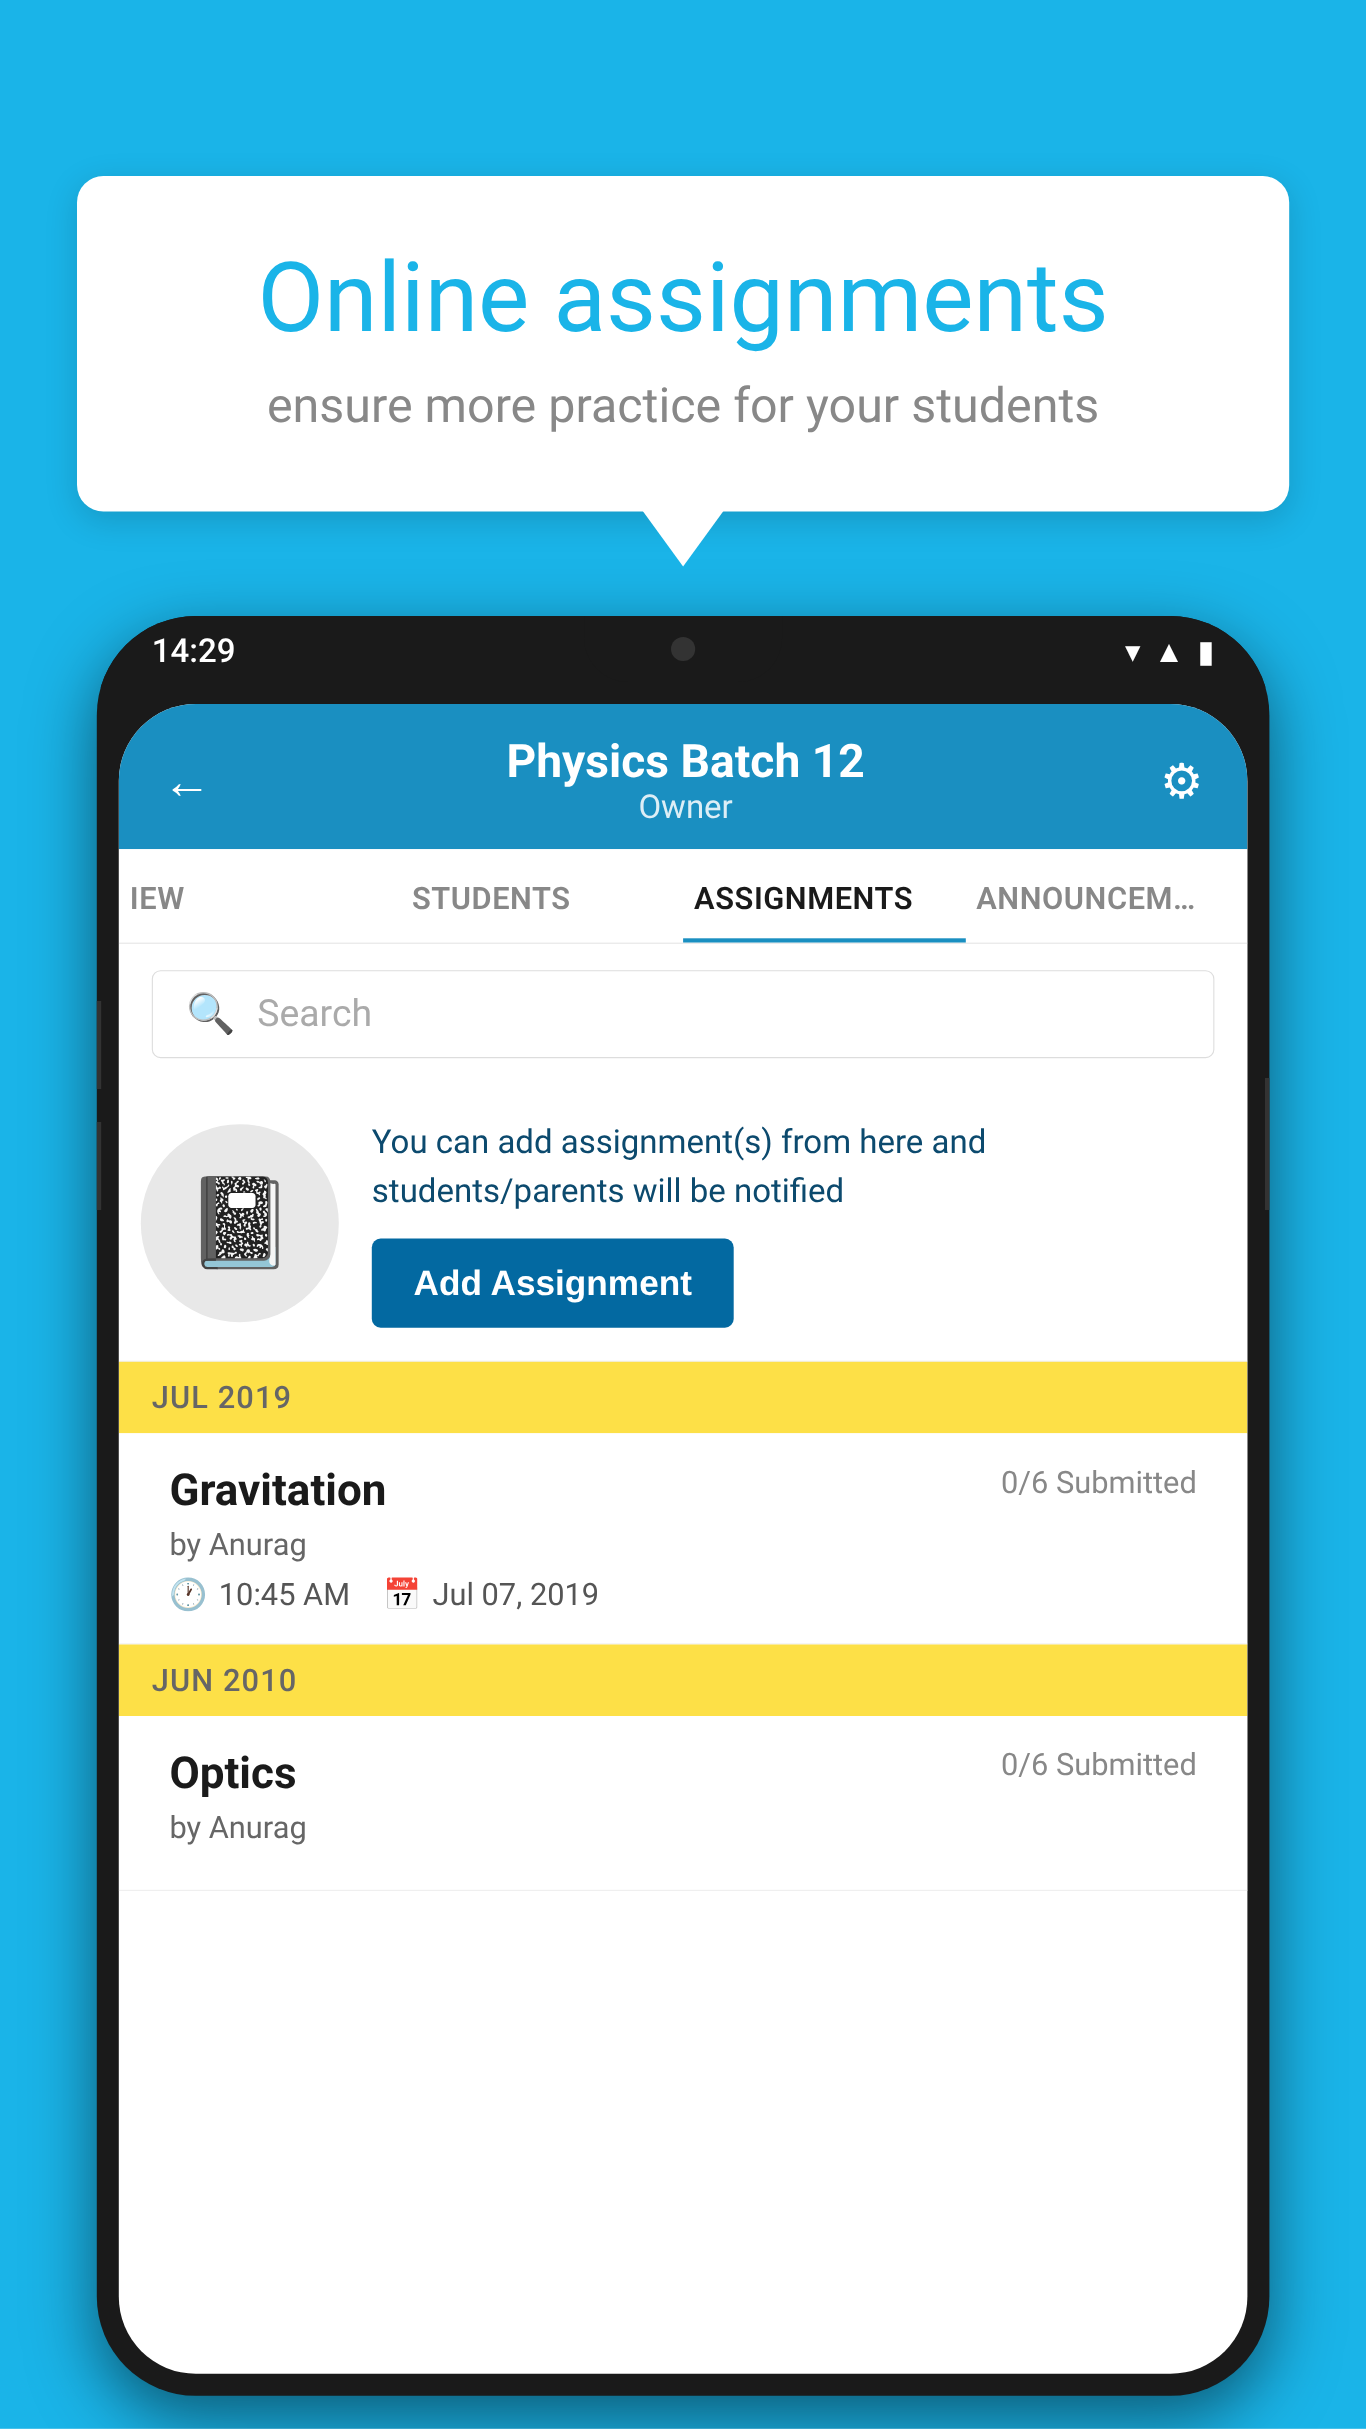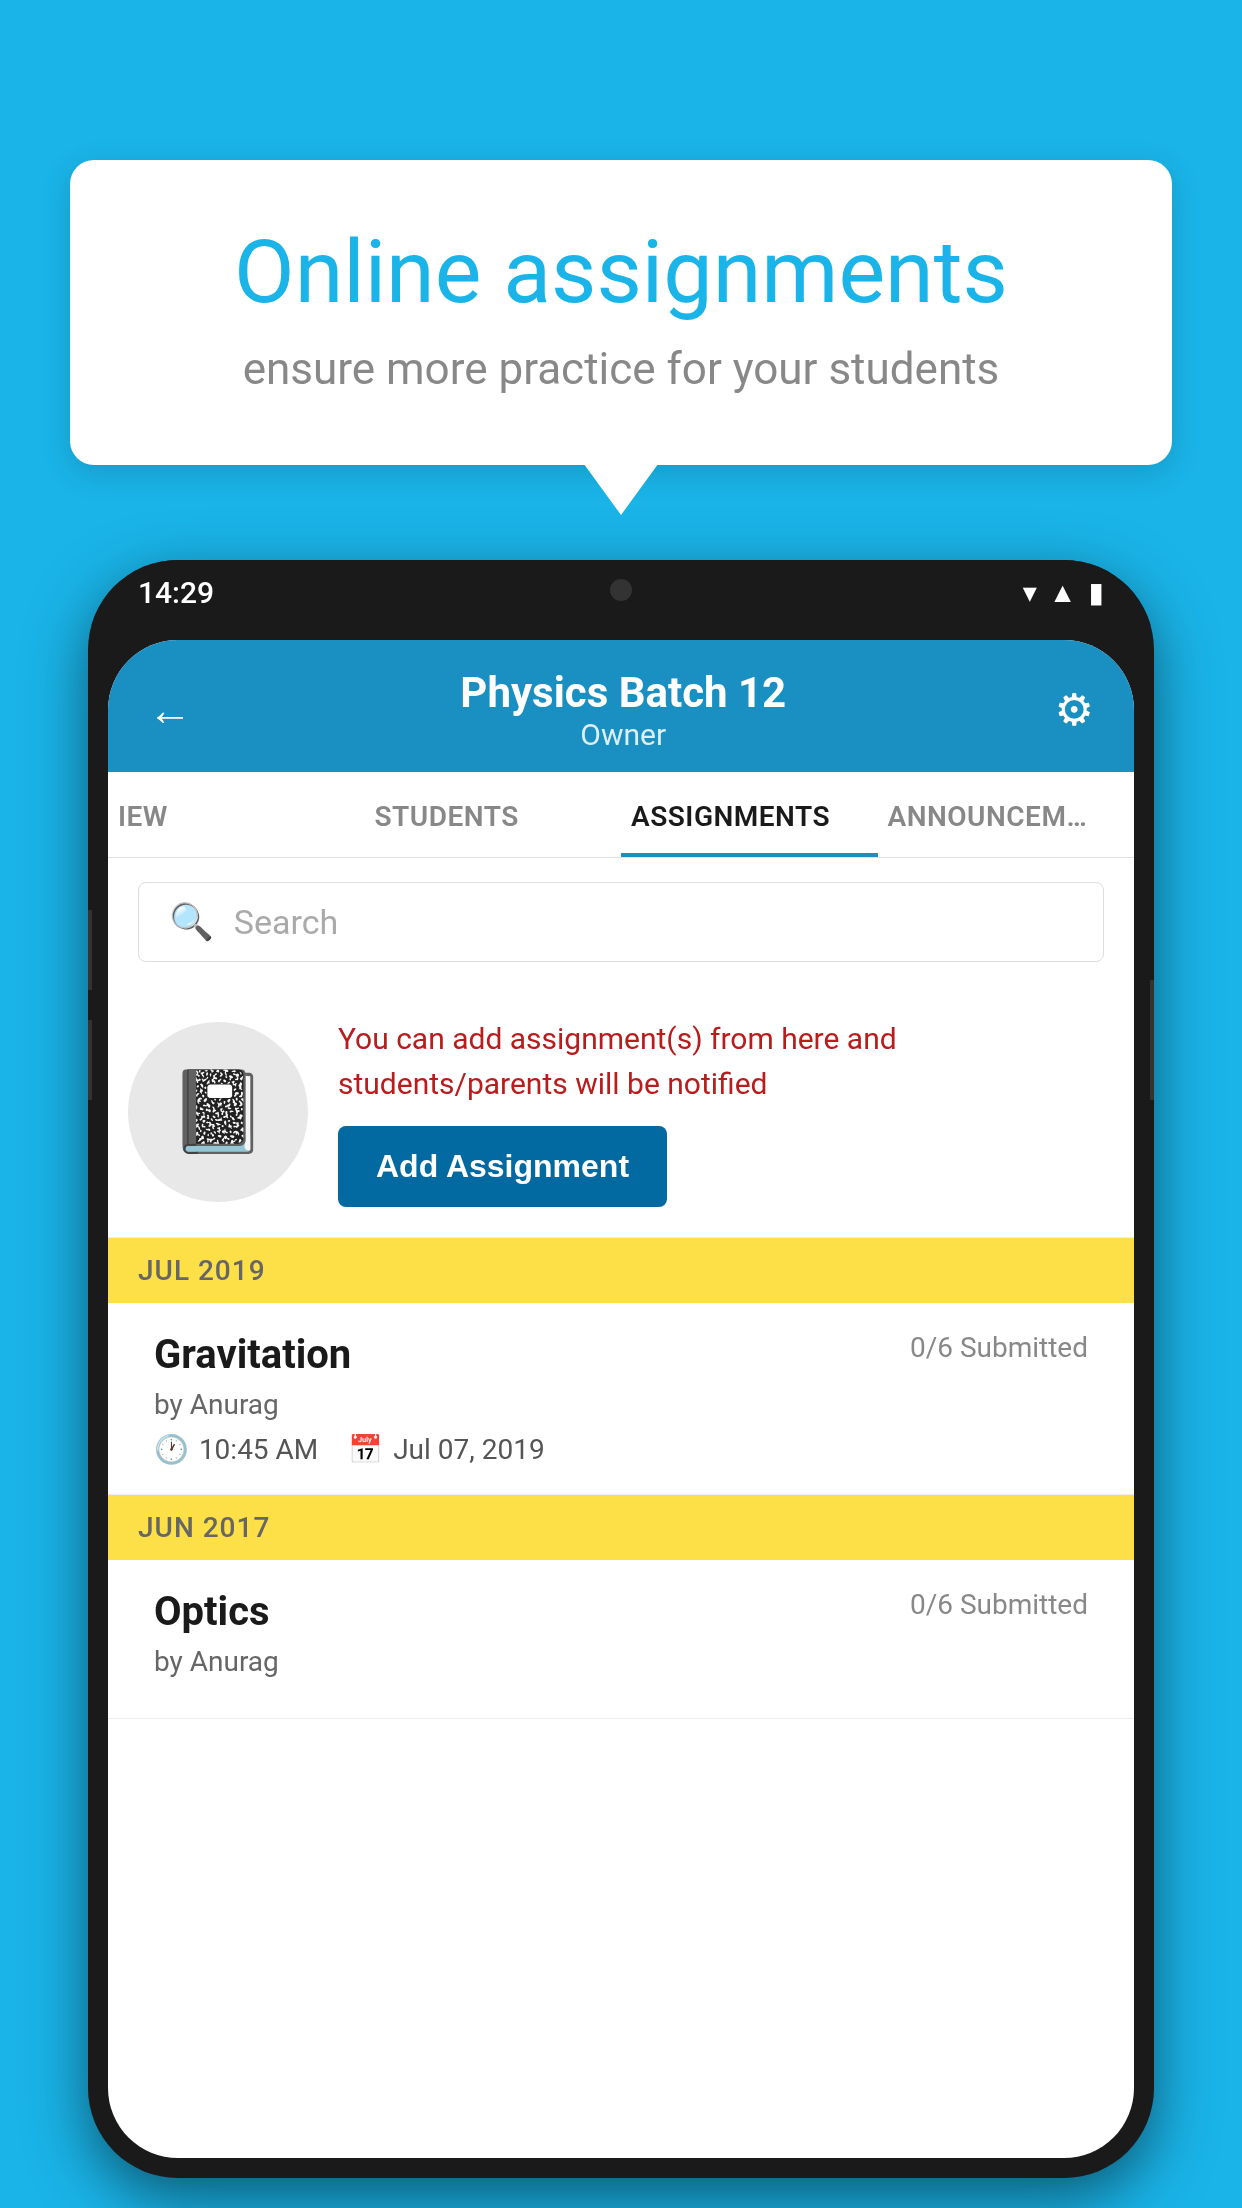--- a/index.html
+++ b/index.html
@@ -218,21 +218,21 @@
       display: flex;
       align-items: center;
       justify-content: center;
       font-size: 80px;
     }
     .promo-right {
       flex: 1;
     }
     .promo-text {
       font-size: 30px;
-      color: #b91c1c;
+      color: #0c4a6e;
       line-height: 1.5;
       margin-bottom: 20px;
     }
     .add-assignment-btn {
       background: #0369a1;
       color: white;
       border: none;
       border-radius: 8px;
       padding: 22px 38px;
       font-size: 32px;
@@ -401,21 +401,21 @@
           <span>10:45 AM</span>
         </div>
         <div class="meta-item">
           <span class="meta-icon">📅</span>
           <span>Jul 07, 2019</span>
         </div>
       </div>
     </div>
 
     <div class="month-section">
-      <span class="month-label">JUN 2017</span>
+      <span class="month-label">JUN 2010</span>
     </div>
 
     <div class="assignment-item">
       <div class="assignment-top">
         <span class="assignment-name">Optics</span>
         <span class="assignment-submitted">0/6 Submitted</span>
       </div>
       <div class="assignment-by">by Anurag</div>
     </div>
 

